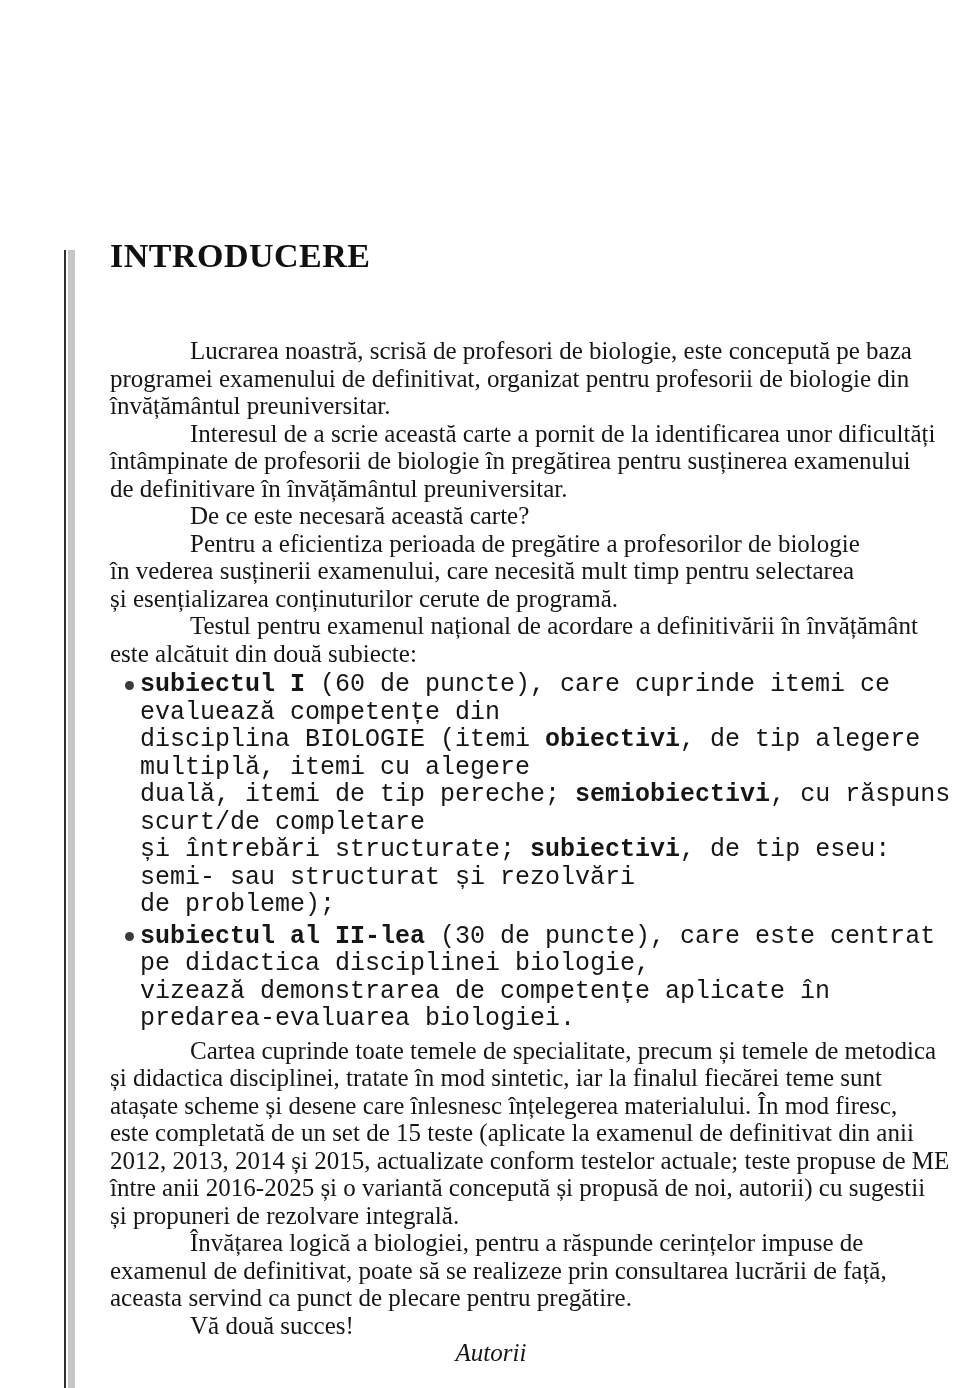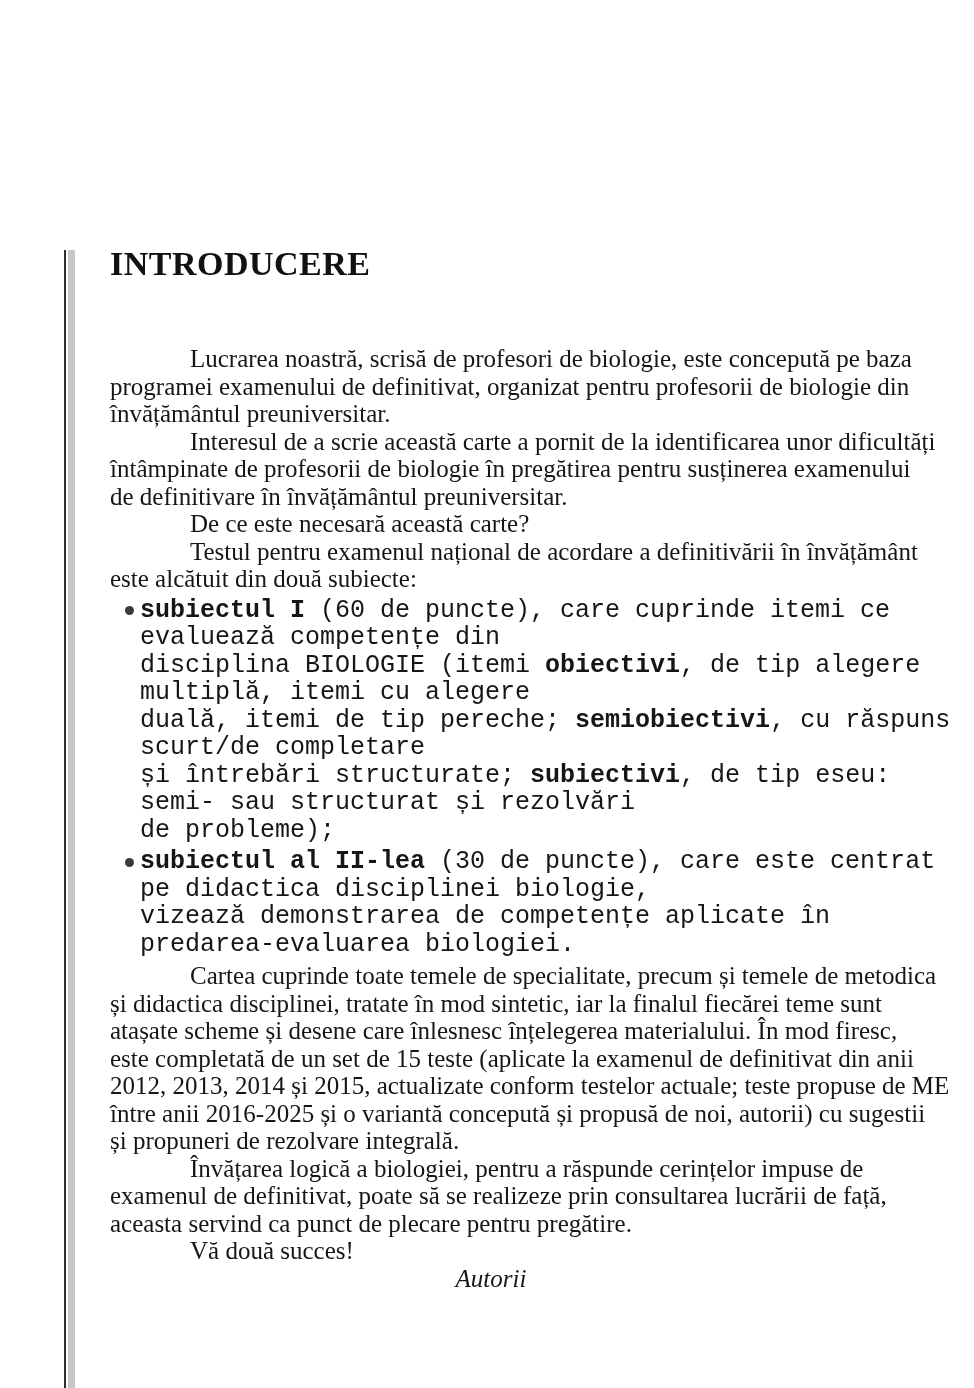--- a/index.html
+++ b/index.html
@@ -21,21 +21,21 @@
     left:64px;top:250px;bottom:0;
     width:2px;background:#2e2e2e;
   }
   .rule-light{
     position:absolute;
     left:68px;top:250px;bottom:0;
     width:7px;background:#c6c6c6;
   }
   .content{
     position:absolute;
-    left:110px;top:244px;
+    left:110px;top:236px;
     width:860px;
   }
   .doc-title{
     font-size:34px;
     font-weight:bold;
     letter-spacing:0.5px;
     line-height:40px;
     margin:0 0 61px 0;
     color:#111111;
   }
@@ -76,20 +76,21 @@
   <div class="rule-dark"></div>
   <div class="rule-light"></div>
 
   <div class="content">
     <h1 class="doc-title">INTRODUCERE</h1>
 
     <div class="body-text">
         <p class="para">Lucrarea noastră, scrisă de profesori de biologie, este concepută pe baza<br>programei examenului de definitivat, organizat pentru profesorii de biologie din<br>învățământul preuniversitar.</p>
         <p class="para">Interesul de a scrie această carte a pornit de la identificarea unor dificultăți<br>întâmpinate de profesorii de biologie în pregătirea pentru susținerea examenului<br>de definitivare în învățământul preuniversitar.</p>
         <p class="para">De ce este necesară această carte?</p>
+        <p class="para">Pentru a eficientiza perioada de pregătire a profesorilor de biologie<br>în vederea susținerii examenului, care necesită mult timp pentru selectarea<br>și esențializarea conținuturilor cerute de programă.</p>
         <p class="para">Testul pentru examenul național de acordare a definitivării în învățământ<br>este alcătuit din două subiecte:</p>
         <div class="bullet-item"><span class="bullet-marker"></span><span><b>subiectul I</b> (60 de puncte), care cuprinde itemi ce evaluează competențe din<br>disciplina BIOLOGIE (itemi <b>obiectivi</b>, de tip alegere multiplă, itemi cu alegere<br>duală, itemi de tip pereche; <b>semiobiectivi</b>, cu răspuns scurt/de completare<br>și întrebări structurate; <b>subiectivi</b>, de tip eseu: semi- sau structurat și rezolvări<br>de probleme);</span></div>
         <div class="bullet-item"><span class="bullet-marker"></span><span><b>subiectul al II-lea</b> (30 de puncte), care este centrat pe didactica disciplinei biologie,<br>vizează demonstrarea de competențe aplicate în predarea-evaluarea biologiei.</span></div>
         <p class="para">Cartea cuprinde toate temele de specialitate, precum și temele de metodica<br>și didactica disciplinei, tratate în mod sintetic, iar la finalul fiecărei teme sunt<br>atașate scheme și desene care înlesnesc înțelegerea materialului. În mod firesc,<br>este completată de un set de 15 teste (aplicate la examenul de definitivat din anii<br>2012, 2013, 2014 și 2015, actualizate conform testelor actuale; teste propuse de ME<br>între anii 2016-2025 și o variantă concepută și propusă de noi, autorii) cu sugestii<br>și propuneri de rezolvare integrală.</p>
         <p class="para">Învățarea logică a biologiei, pentru a răspunde cerințelor impuse de<br>examenul de definitivat, poate să se realizeze prin consultarea lucrării de față,<br>aceasta servind ca punct de plecare pentru pregătire.</p>
         <p class="para">Vă două succes!</p>
       </div>
 
     <p class="body-text signature">Autorii</p>
   </div>

